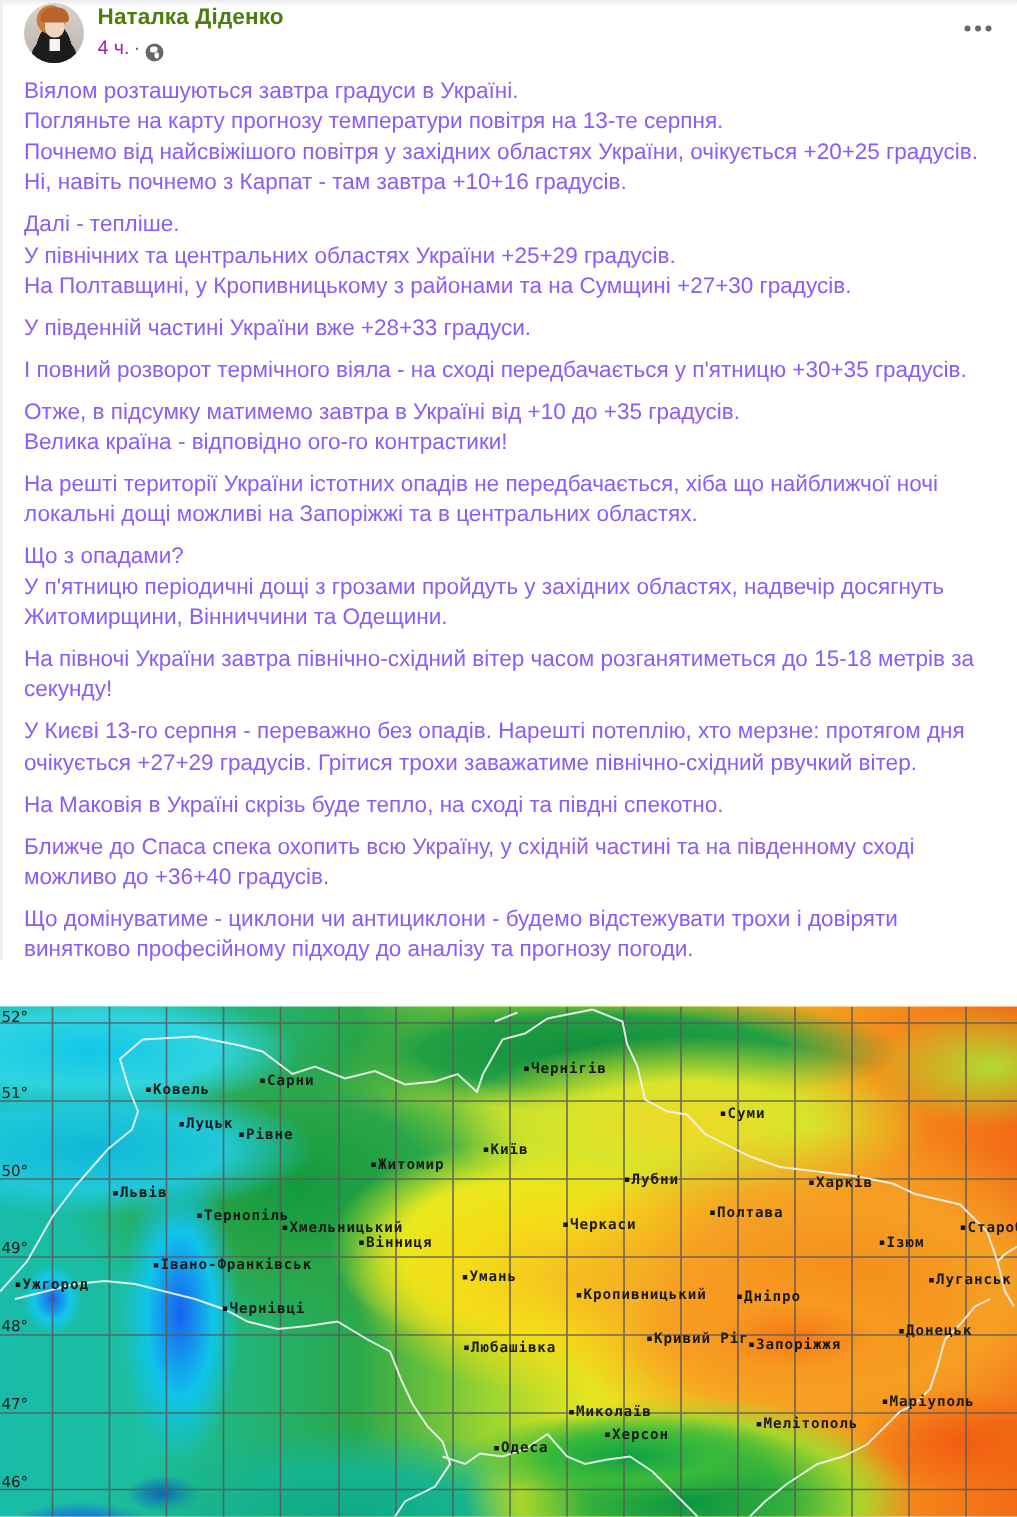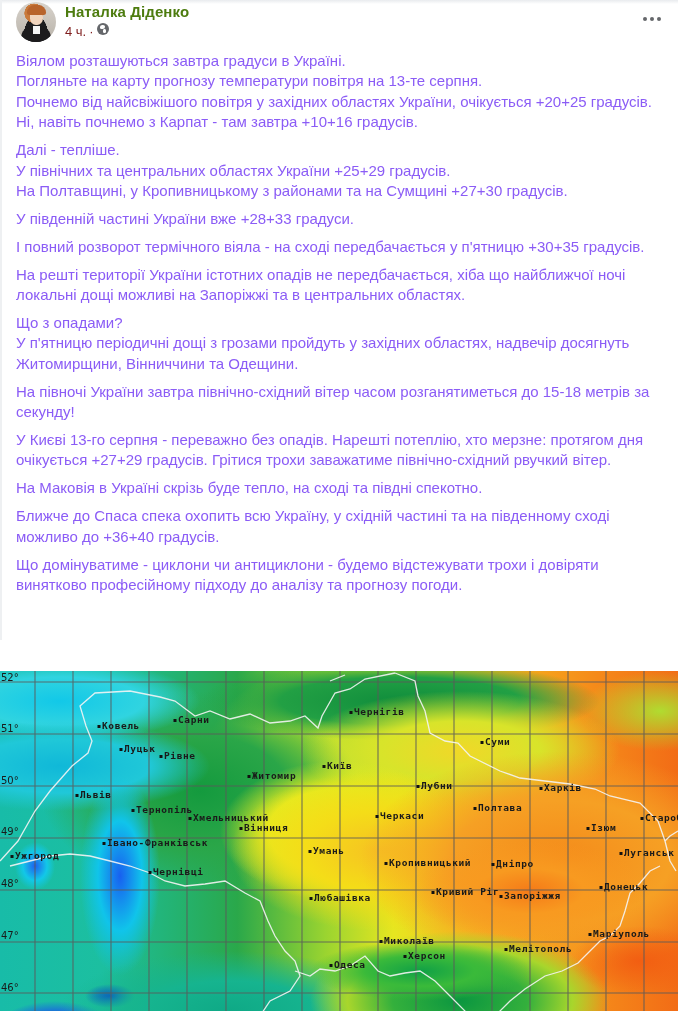--- a/index.html
+++ b/index.html
@@ -12,21 +12,21 @@
     background: radial-gradient(circle at 50% 30%, #f3e5d6 0 18%, transparent 19%),
                 radial-gradient(circle at 45% 28%, #c97a3c 0 26%, transparent 27%),
                 radial-gradient(ellipse at 50% 95%, #1d1d1f 0 45%, transparent 46%),
                 linear-gradient(#d8d3cc, #b8b2a9); }
   .avatar .face { position: absolute; left: 14px; top: 8px; width: 13px; height: 15px; border-radius: 45%; background: #f0d4bd; }
   .avatar .hair { position: absolute; left: 11px; top: 3px; width: 19px; height: 10px; border-radius: 9px 9px 3px 3px; background: #b8642c; }
   .avatar .body { position: absolute; left: 5px; top: 24px; width: 30px; height: 20px; border-radius: 12px 12px 0 0; background: #1c1b1d; }
   .avatar .collar { position: absolute; left: 17px; top: 24px; width: 7px; height: 8px; background: #f4f4f4; }
   .header-text { margin-left: 9px; margin-top: 0px; }
   .author-name { font-size: 15px; font-weight: bold; color: #4d7c0f; line-height: 20px; letter-spacing: 0.1px; }
-  .meta-row { display: flex; align-items: flex-start; font-size: 13px; color: #7f1d1d; line-height: 18px; margin-top: 1px; }
+  .meta-row { display: flex; align-items: flex-end; font-size: 13px; color: #a21caf; line-height: 18px; margin-top: 1px; }
   .meta-row .dot { margin: 0 3px; }
   .globe { width: 12px; height: 12px; border-radius: 50%; background: #65676b; position: relative; display: inline-block; }
   .globe::before { content: ""; position: absolute; left: 3px; top: 2px; width: 5px; height: 4px; border-radius: 50% 40% 50% 30%; background: #ffffff; }
   .globe::after { content: ""; position: absolute; left: 6px; top: 6px; width: 3px; height: 4px; border-radius: 40%; background: #ffffff; }
   .more-button { position: absolute; right: 13px; top: 10px; width: 26px; height: 18px; display: flex; align-items: center; justify-content: center; gap: 3px; cursor: pointer; }
   .more-button span { width: 4px; height: 4px; border-radius: 50%; background: #65676b; }
   .post-body { position: absolute; left: 16px; top: 51px; width: 650px; font-size: 15px; line-height: 20.4px; color: #8b5cf6; }
   .post-body p { margin-bottom: 7.5px; white-space: pre-line; }
   .map { position: absolute; left: 0; top: 643px; width: 678px; height: 368px; overflow: hidden;
     background:
@@ -88,20 +88,22 @@
 <div class="post-body">
   <p>Віялом розташуються завтра градуси в Україні.
 Погляньте на карту прогнозу температури повітря на 13-те серпня.
 Почнемо від найсвіжішого повітря у західних областях України, очікується +20+25 градусів.
 Ні, навіть почнемо з Карпат - там завтра +10+16 градусів.</p>
   <p>Далі - тепліше.
 У північних та центральних областях України +25+29 градусів.
 На Полтавщині, у Кропивницькому з районами та на Сумщині +27+30 градусів.</p>
   <p>У південній частині України вже +28+33 градуси.</p>
   <p>І повний розворот термічного віяла - на сході передбачається у п'ятницю +30+35 градусів.</p>
+  <p>Отже, в підсумку матимемо завтра в Україні від +10 до +35 градусів.
+Велика країна - відповідно ого-го контрастики!</p>
   <p>На решті території України істотних опадів не передбачається, хіба що найближчої ночі локальні дощі можливі на Запоріжжі та в центральних областях.</p>
   <p>Що з опадами?
 У п'ятницю періодичні дощі з грозами пройдуть у західних областях, надвечір досягнуть Житомирщини, Вінниччини та Одещини.</p>
   <p>На півночі України завтра північно-східний вітер часом розганятиметься до 15-18 метрів за секунду!</p>
   <p>У Києві 13-го серпня - переважно без опадів. Нарешті потеплію, хто мерзне: протягом дня очікується +27+29 градусів. Грітися трохи заважатиме північно-східний рвучкий вітер.</p>
   <p>На Маковія в Україні скрізь буде тепло, на сході та півдні спекотно.</p>
   <p>Ближче до Спаса спека охопить всю Україну, у східній частині та на південному сході можливо до +36+40 градусів.</p>
   <p>Що домінуватиме - циклони чи антициклони - будемо відстежувати трохи і довіряти винятково професійному підходу до аналізу та прогнозу погоди.</p>
 </div>
 

